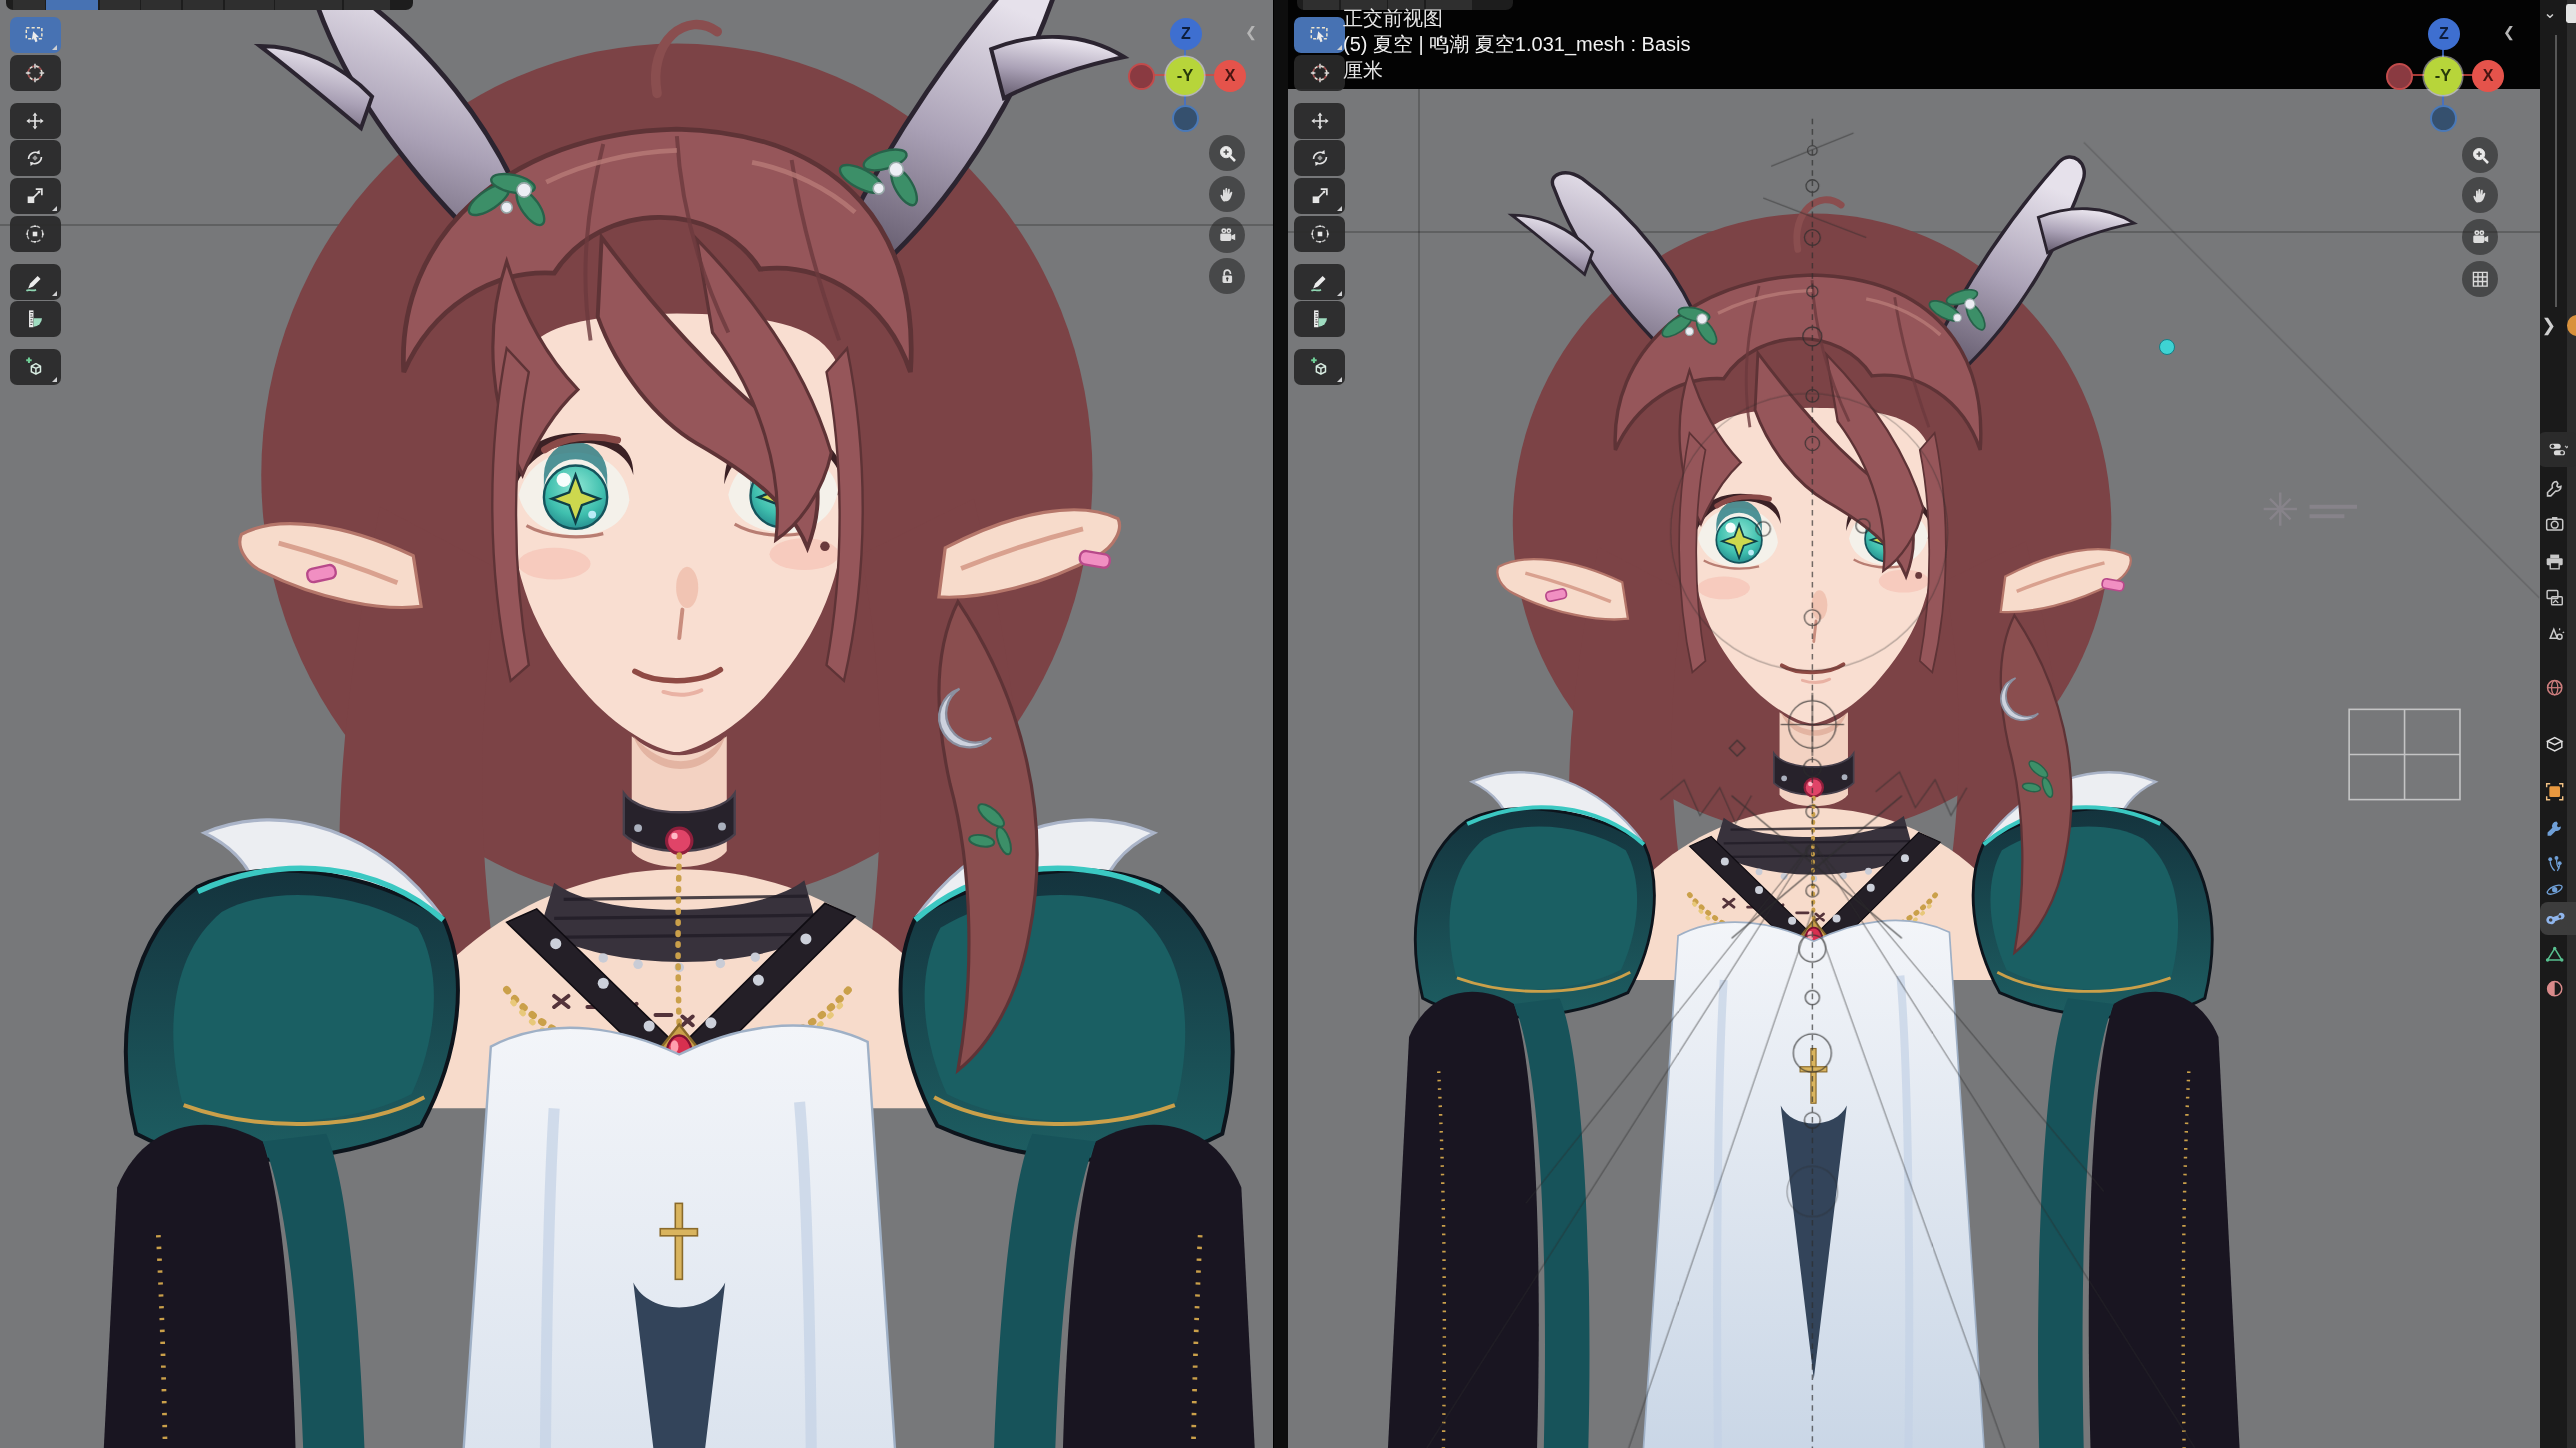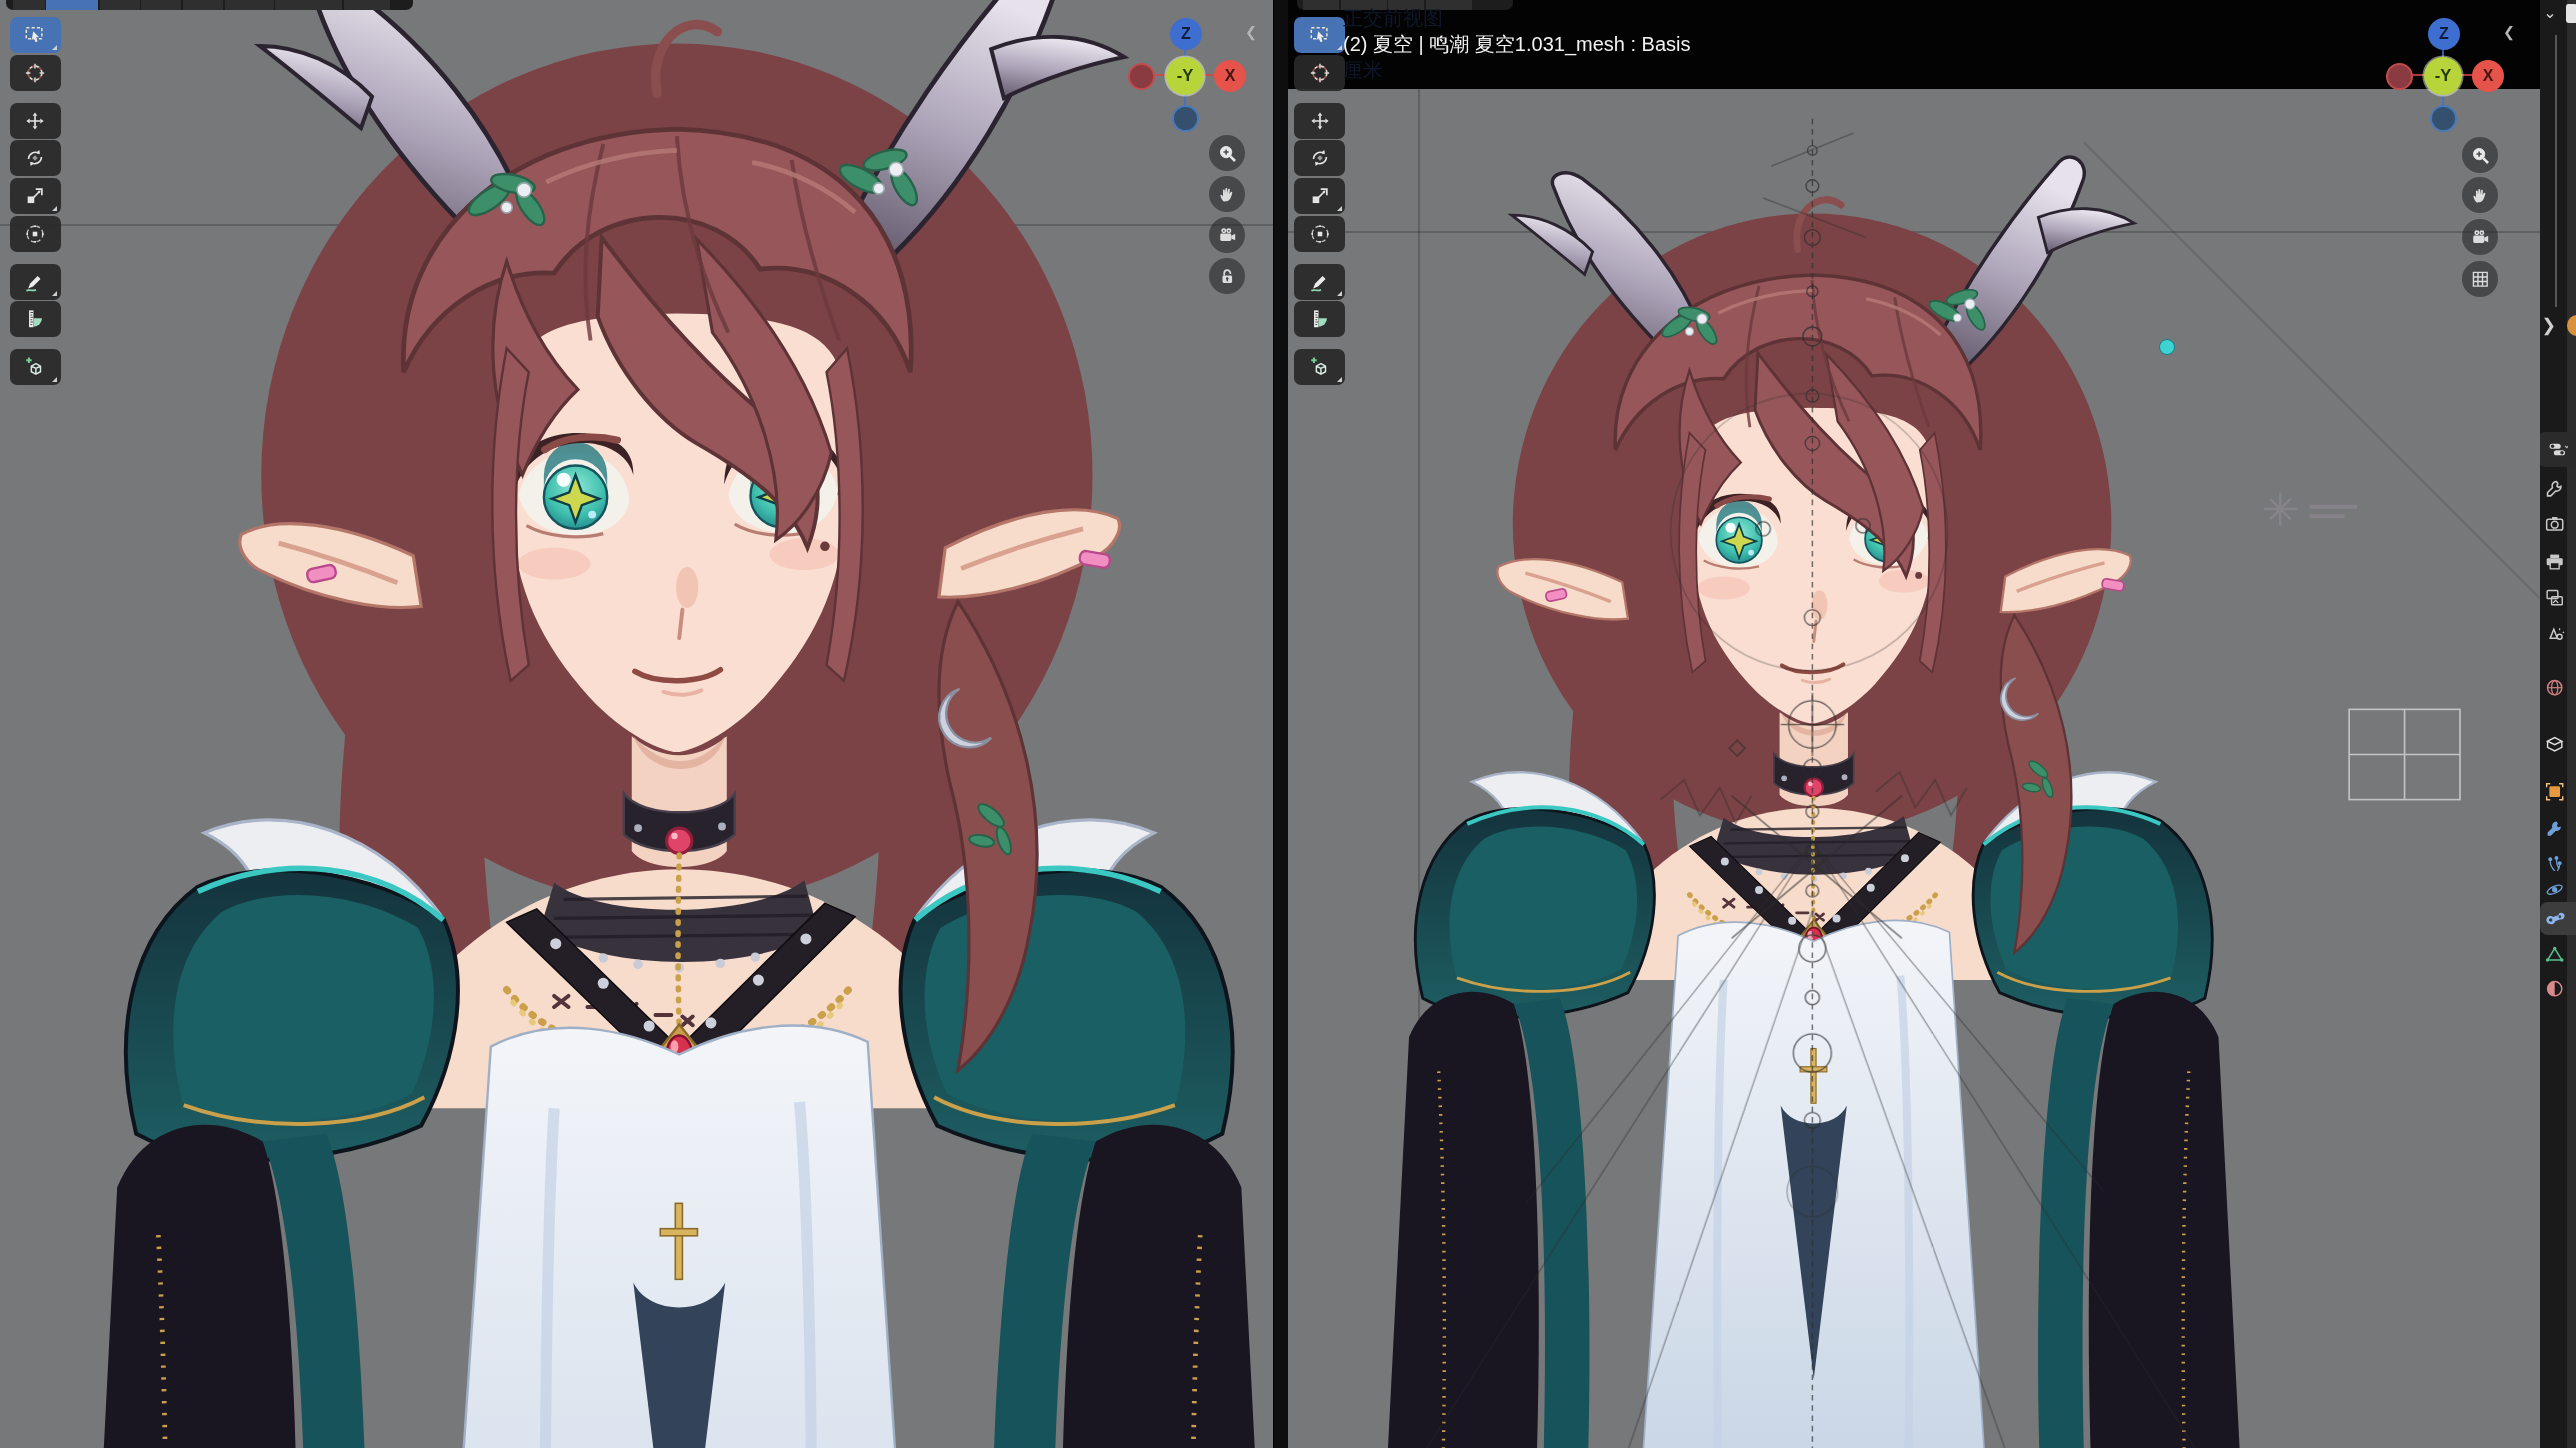--- a/index.html
+++ b/index.html
@@ -30,21 +30,21 @@
         font-weight:bold;color:#10243e;z-index:3;cursor:pointer}
   .gline{position:absolute;z-index:2;pointer-events:none}
   
   .nbtn{position:absolute;width:36px;height:36px;border-radius:50%;background:rgba(32,32,32,.55);
         display:flex;align-items:center;justify-content:center;cursor:pointer;z-index:3}
   .nbtn svg{width:20.6px;height:20.6px}
   .clps{position:absolute;color:#b5b5b5;font-size:14.3px;z-index:3;cursor:pointer}
   
   .blkband{position:absolute;left:0;top:0;width:100%;height:89px;background:#030303}
   .hdrtxt{position:absolute;left:55px;top:4.8px;z-index:2}
-  .hdrtxt div{color:#0f172a;font-size:20px;line-height:26px;white-space:nowrap}
+  .hdrtxt div{color:#e5e5e5;font-size:20px;line-height:26px;white-space:nowrap}
   
   .props{position:absolute;left:2540px;top:0;width:36px;height:1448px;background:#1a1a1a;overflow:hidden}
   .props .strip{position:absolute;right:0;top:0;width:8.7px;height:100%;background:#2c2c2c}
   .ptab{position:absolute;left:0;width:36px;height:33px;display:flex;align-items:center;padding-left:4px;
         box-sizing:border-box;cursor:pointer;z-index:2}
   .ptab svg{width:21.4px;height:21.4px}
   .ptab.active{background:#3d3d3d;border-radius:8px 0 0 8px}
   .pscroll{position:absolute;left:15px;top:35px;width:1.6px;height:272px;background:#8a8a8a;opacity:.55}
   .pchev{position:absolute;color:#cfcfcf;z-index:2}
   .selbtn{position:absolute;left:-2.4px;top:432px;width:40px;height:35px;background:#2b2b2b;border-radius:7.1px;
@@ -462,21 +462,21 @@
       <g stroke="#ecec" stroke-width="3" opacity="0.18">
         <path d="M1240,630 l26,26 M1266,630 l-26,26 M1253,622 v42 M1232,643 h42"></path>
         <path d="M1290,640 h60 M1290,652 h44" stroke-width="5"></path>
       </g>
     </svg>
 
     <div class="cyandot" style="left:871px;top:339px"></div>
 
     <div class="hdrtxt">
       <div>正交前视图</div>
-      <div style="color:#f2f2f2">(2) 夏空 | 鸣潮 夏空1.031_mesh : Basis</div>
+      <div style="color:#f2f2f2">(5) 夏空 | 鸣潮 夏空1.031_mesh : Basis</div>
       <div>厘米</div>
     </div>
 
     <div class="toolhdr" style="left:8.7px;width:204px">
       <i style="width:36px"></i>
       <i style="width:46px"></i>
       <i style="width:36px"></i>
       <i style="width:46px"></i>
     </div>
 

